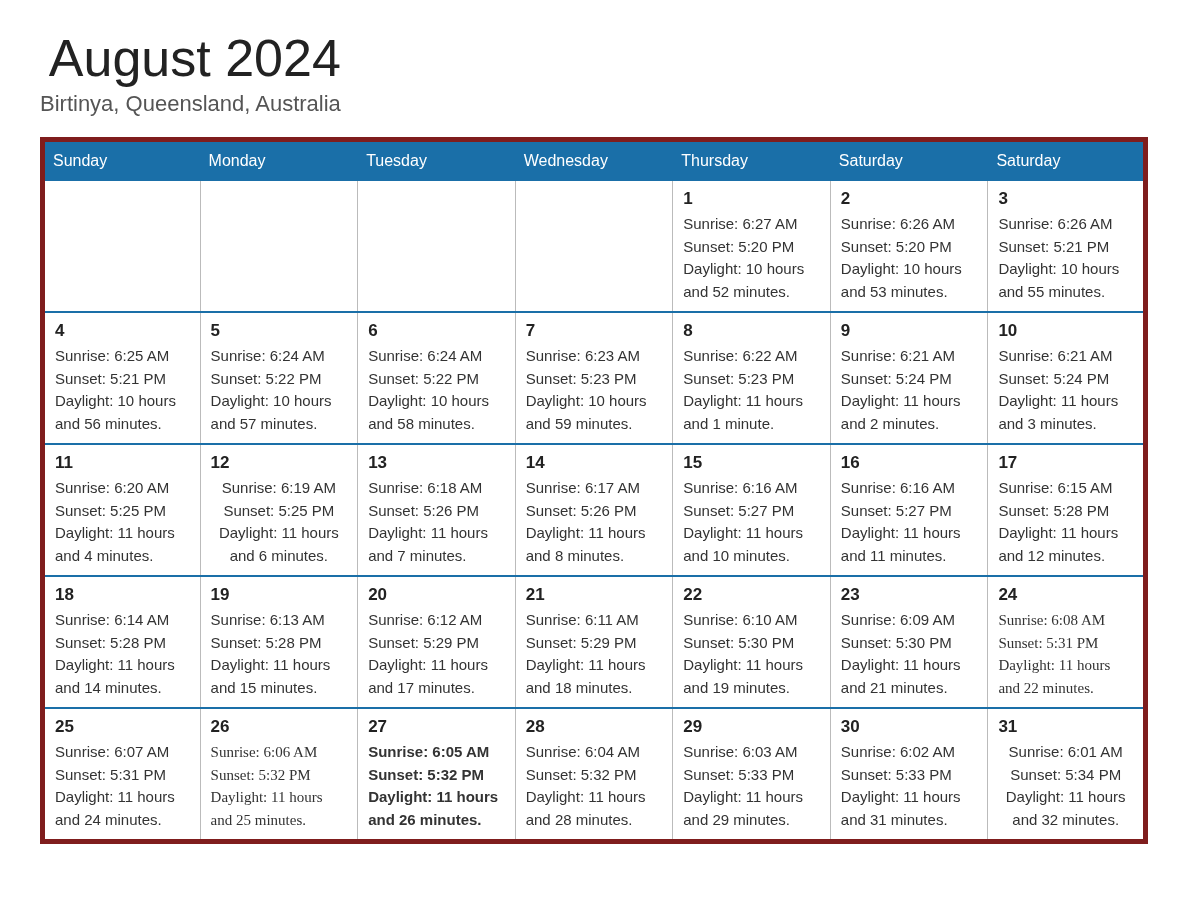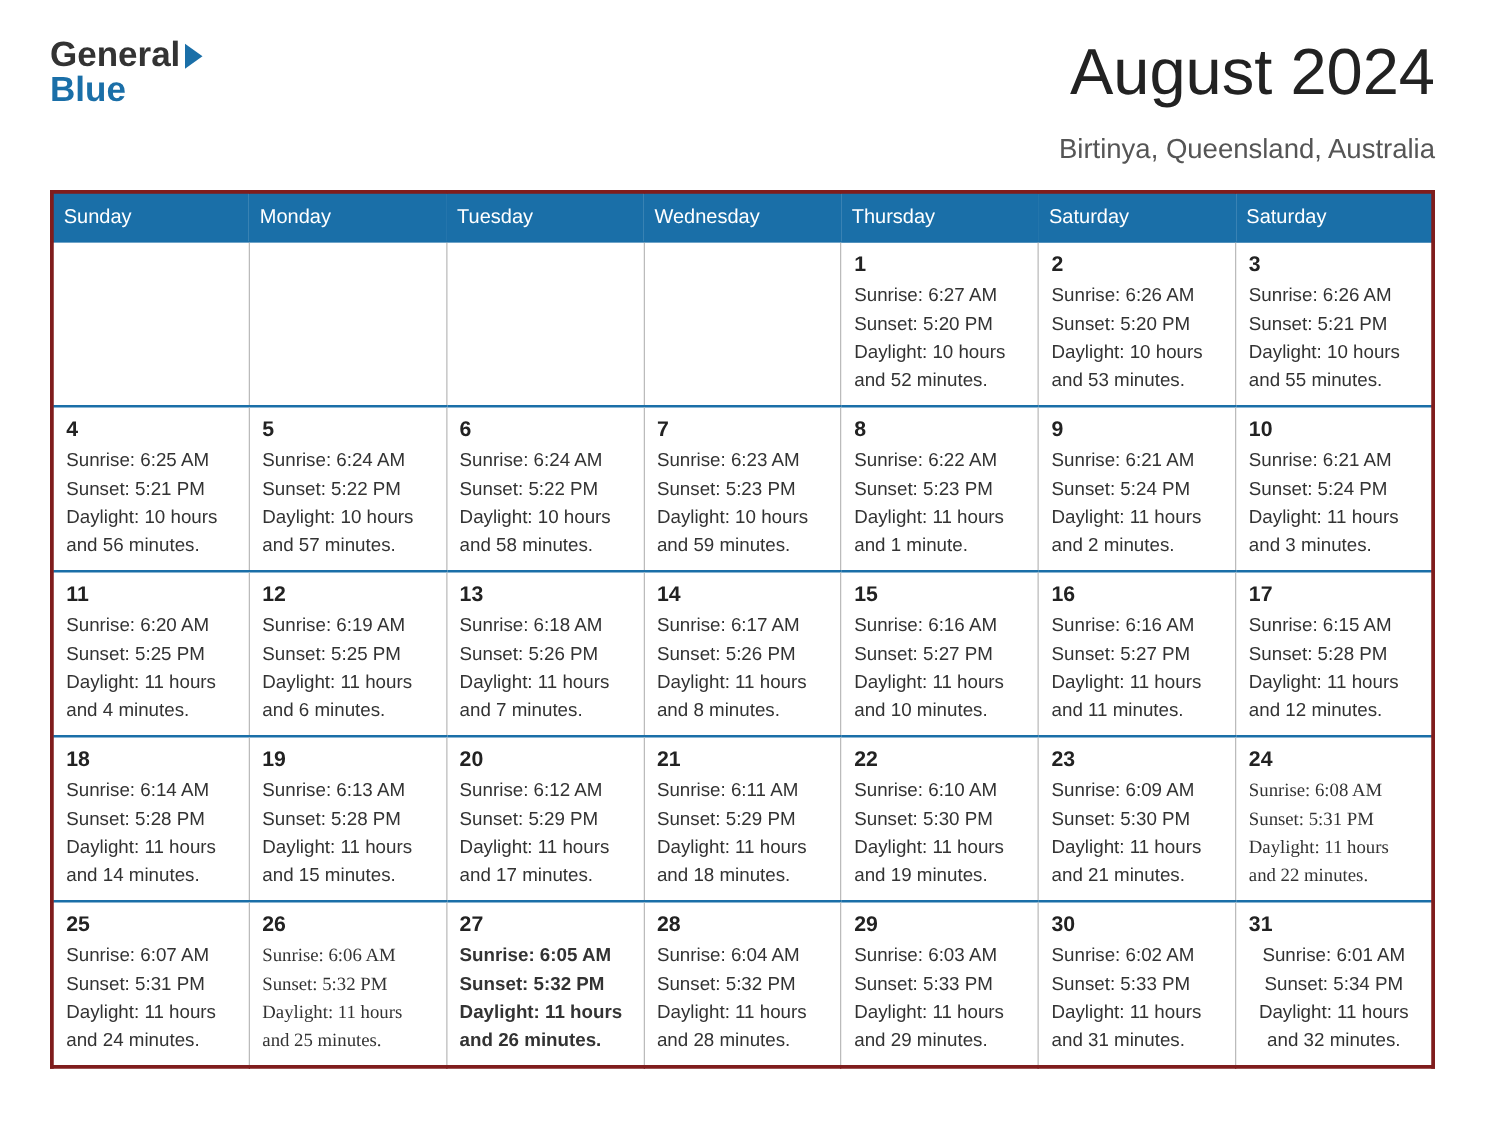--- a/index.html
+++ b/index.html
@@ -40,27 +40,27 @@
     }
     .month-title {
       font-size: 52px;
       font-weight: normal;
       color: #222;
       line-height: 1.1;
     }
     .location {
       font-size: 22px;
       color: #555;
-      margin-top: 19px;
+      margin-top: 4px;
       text-align: center;
     }
     .calendar {
       width: 100%;
       border-collapse: collapse;
-      border: 3px solid #7f1d1d;
+      border: 5px solid #7f1d1d;
     }
     .calendar th {
       background-color: #1a6fa8;
       color: #fff;
       padding: 10px 8px;
       font-size: 16px;
       font-weight: normal;
       text-align: left;
       border: 1px solid #1a6fa8;
     }
@@ -92,27 +92,20 @@
       border-top: 2px solid #1a6fa8;
     }
     .calendar thead tr th {
       border-top: none;
     }
   </style>
 </head>
 <body>
 
 <div class="header">
-  <div class="logo">
-    <div style="display:flex; align-items:center;">
-      <span class="logo-general">General</span>
-      <span style="display:inline-block; width:0; height:0; border-top: 10px solid transparent; border-bottom: 10px solid transparent; border-left: 14px solid #1a6fa8; margin-left: 4px; margin-top:2px;"></span>
-    </div>
-    <span class="logo-blue">Blue</span>
-  </div>
   <div class="title-block">
     <div class="month-title">August 2024</div>
     <div class="location">Birtinya, Queensland, Australia</div>
   </div>
 </div>
 
 <table class="calendar">
   <thead>
     <tr>
     <th>Sunday</th>
@@ -206,21 +199,21 @@
       <tr>
         <td>
           <span class="day-number">11</span>
           <div class="day-info" style="white-space: pre-line;">Sunrise: 6:20 AM
 Sunset: 5:25 PM
 Daylight: 11 hours
 and 4 minutes.</div>
         </td>
         <td>
           <span class="day-number">12</span>
-          <div class="day-info" style="white-space: pre-line;">Sunrise: 6:19 AM
+          <div class="day-info" style="white-space: pre-line; text-align: center;">Sunrise: 6:19 AM
 Sunset: 5:25 PM
 Daylight: 11 hours
 and 6 minutes.</div>
         </td>
         <td>
           <span class="day-number">13</span>
           <div class="day-info" style="white-space: pre-line;">Sunrise: 6:18 AM
 Sunset: 5:26 PM
 Daylight: 11 hours
 and 7 minutes.</div>

